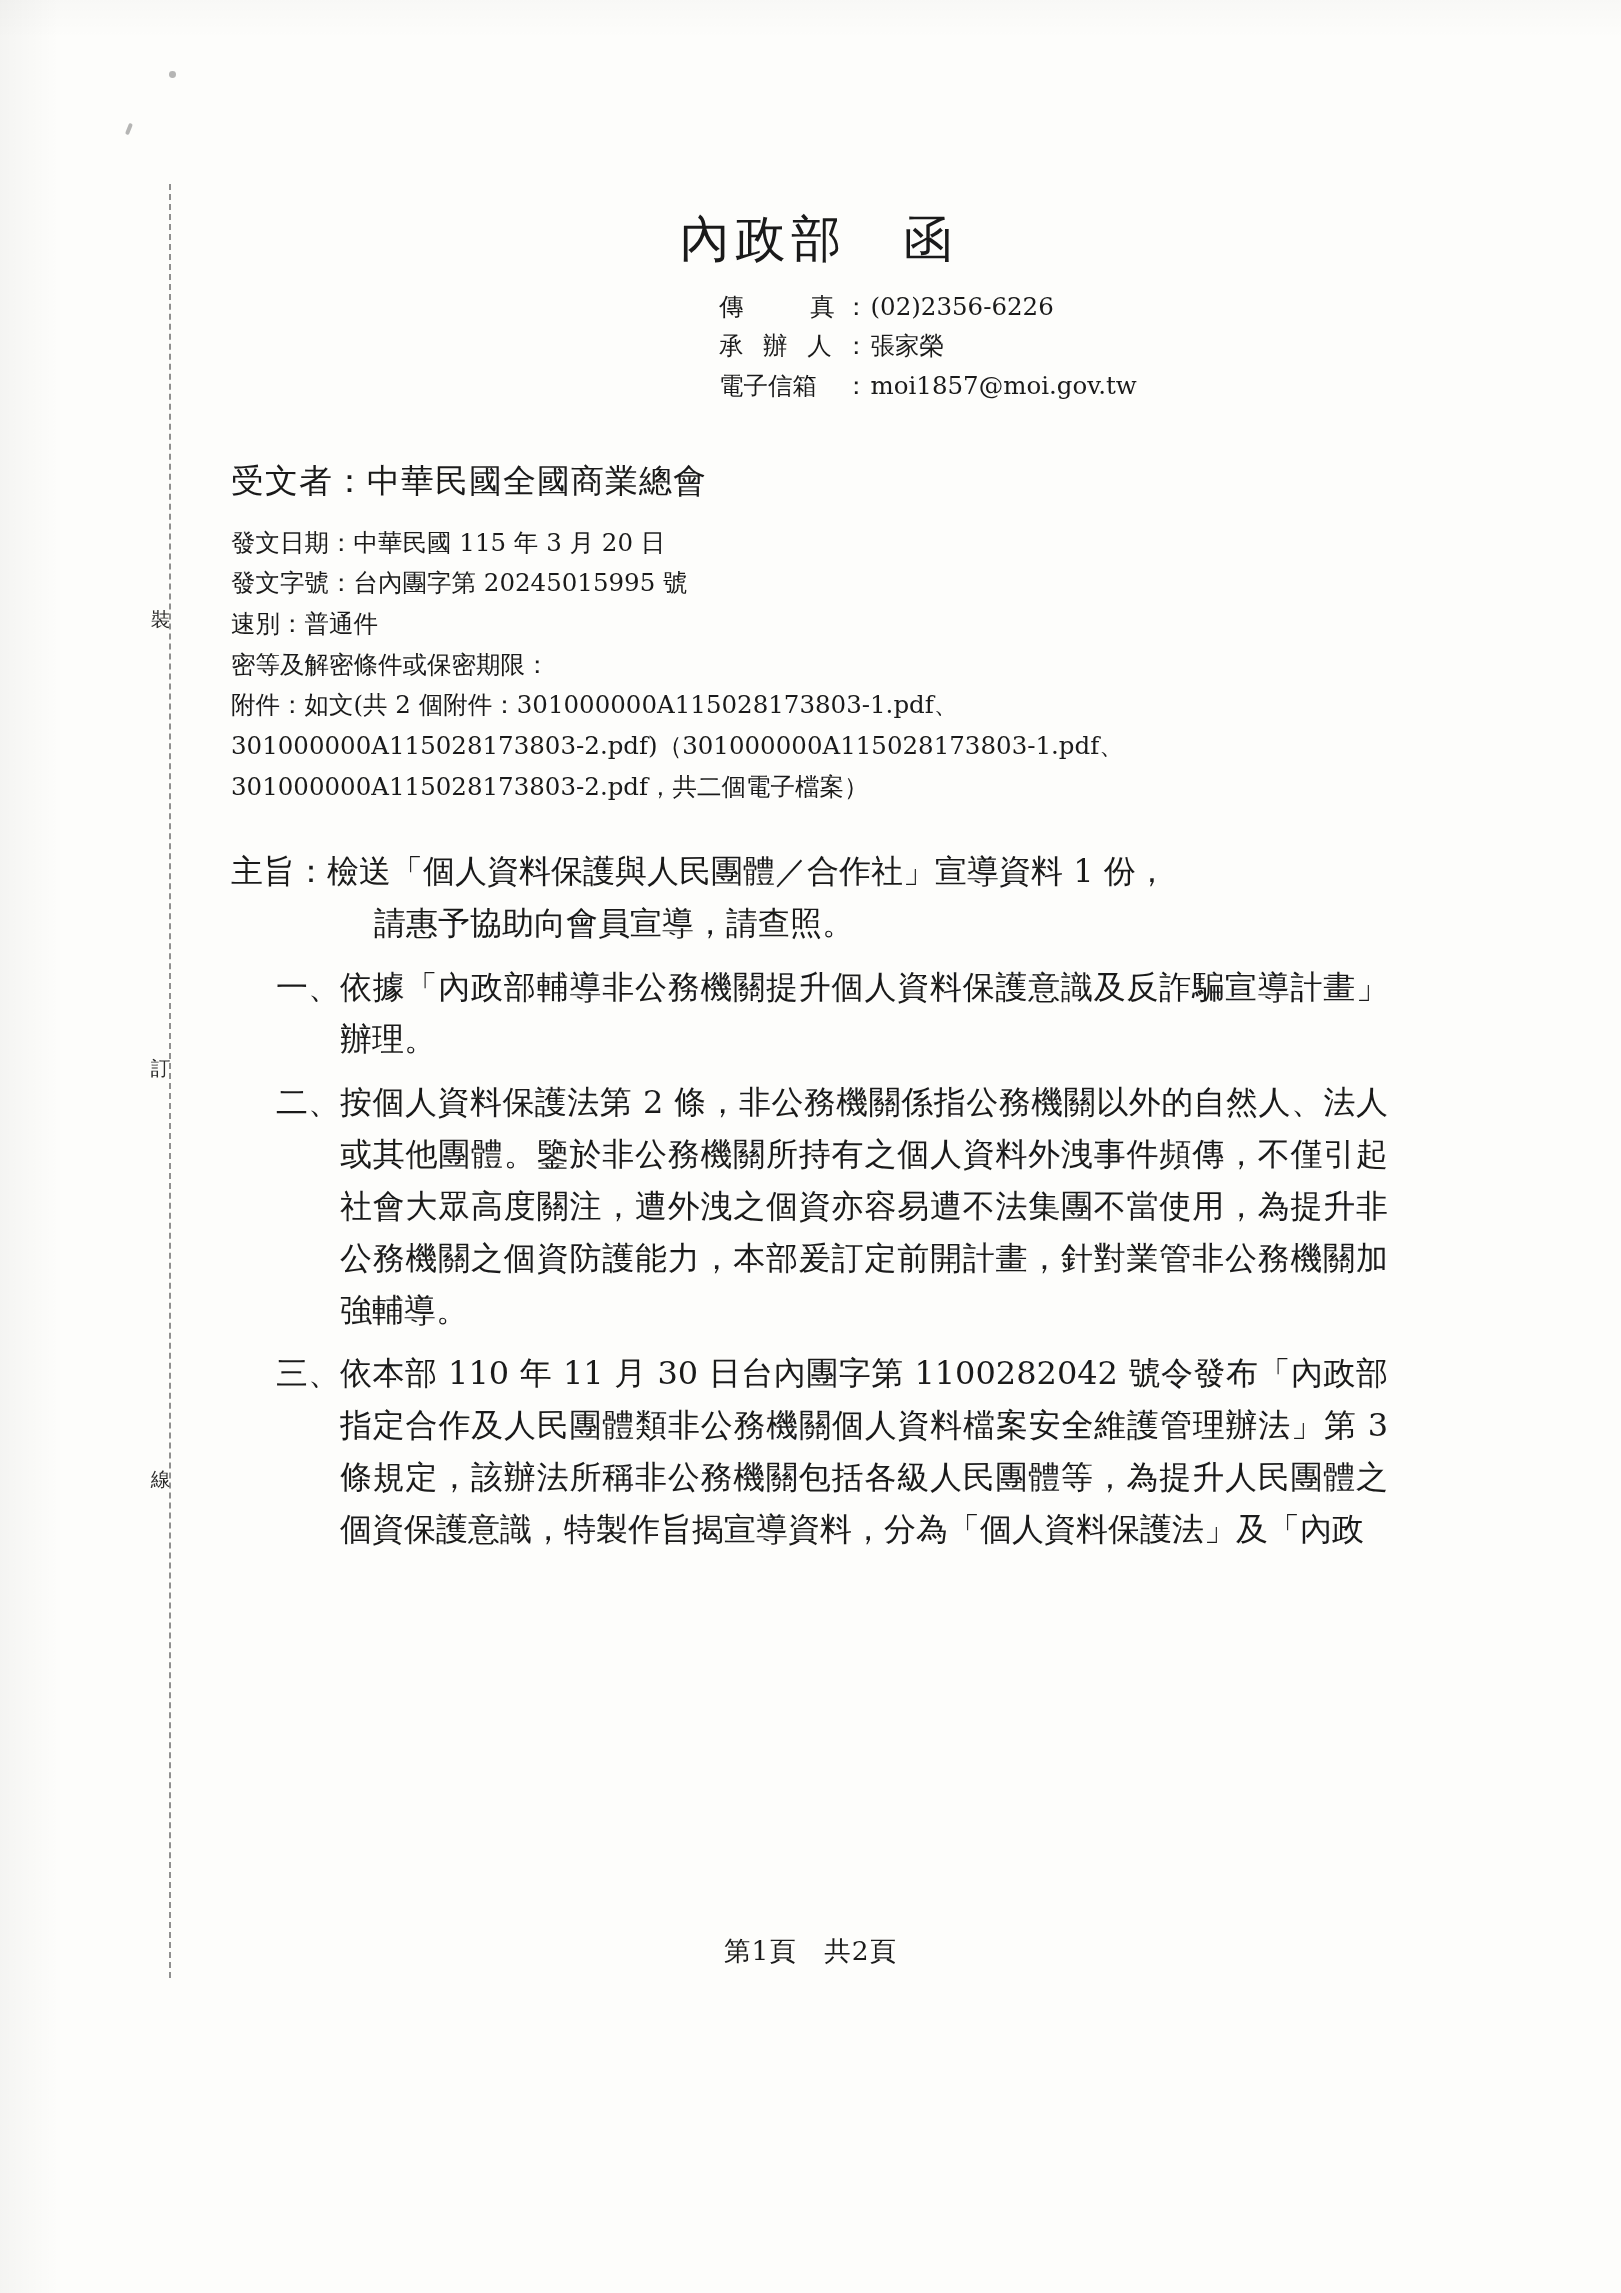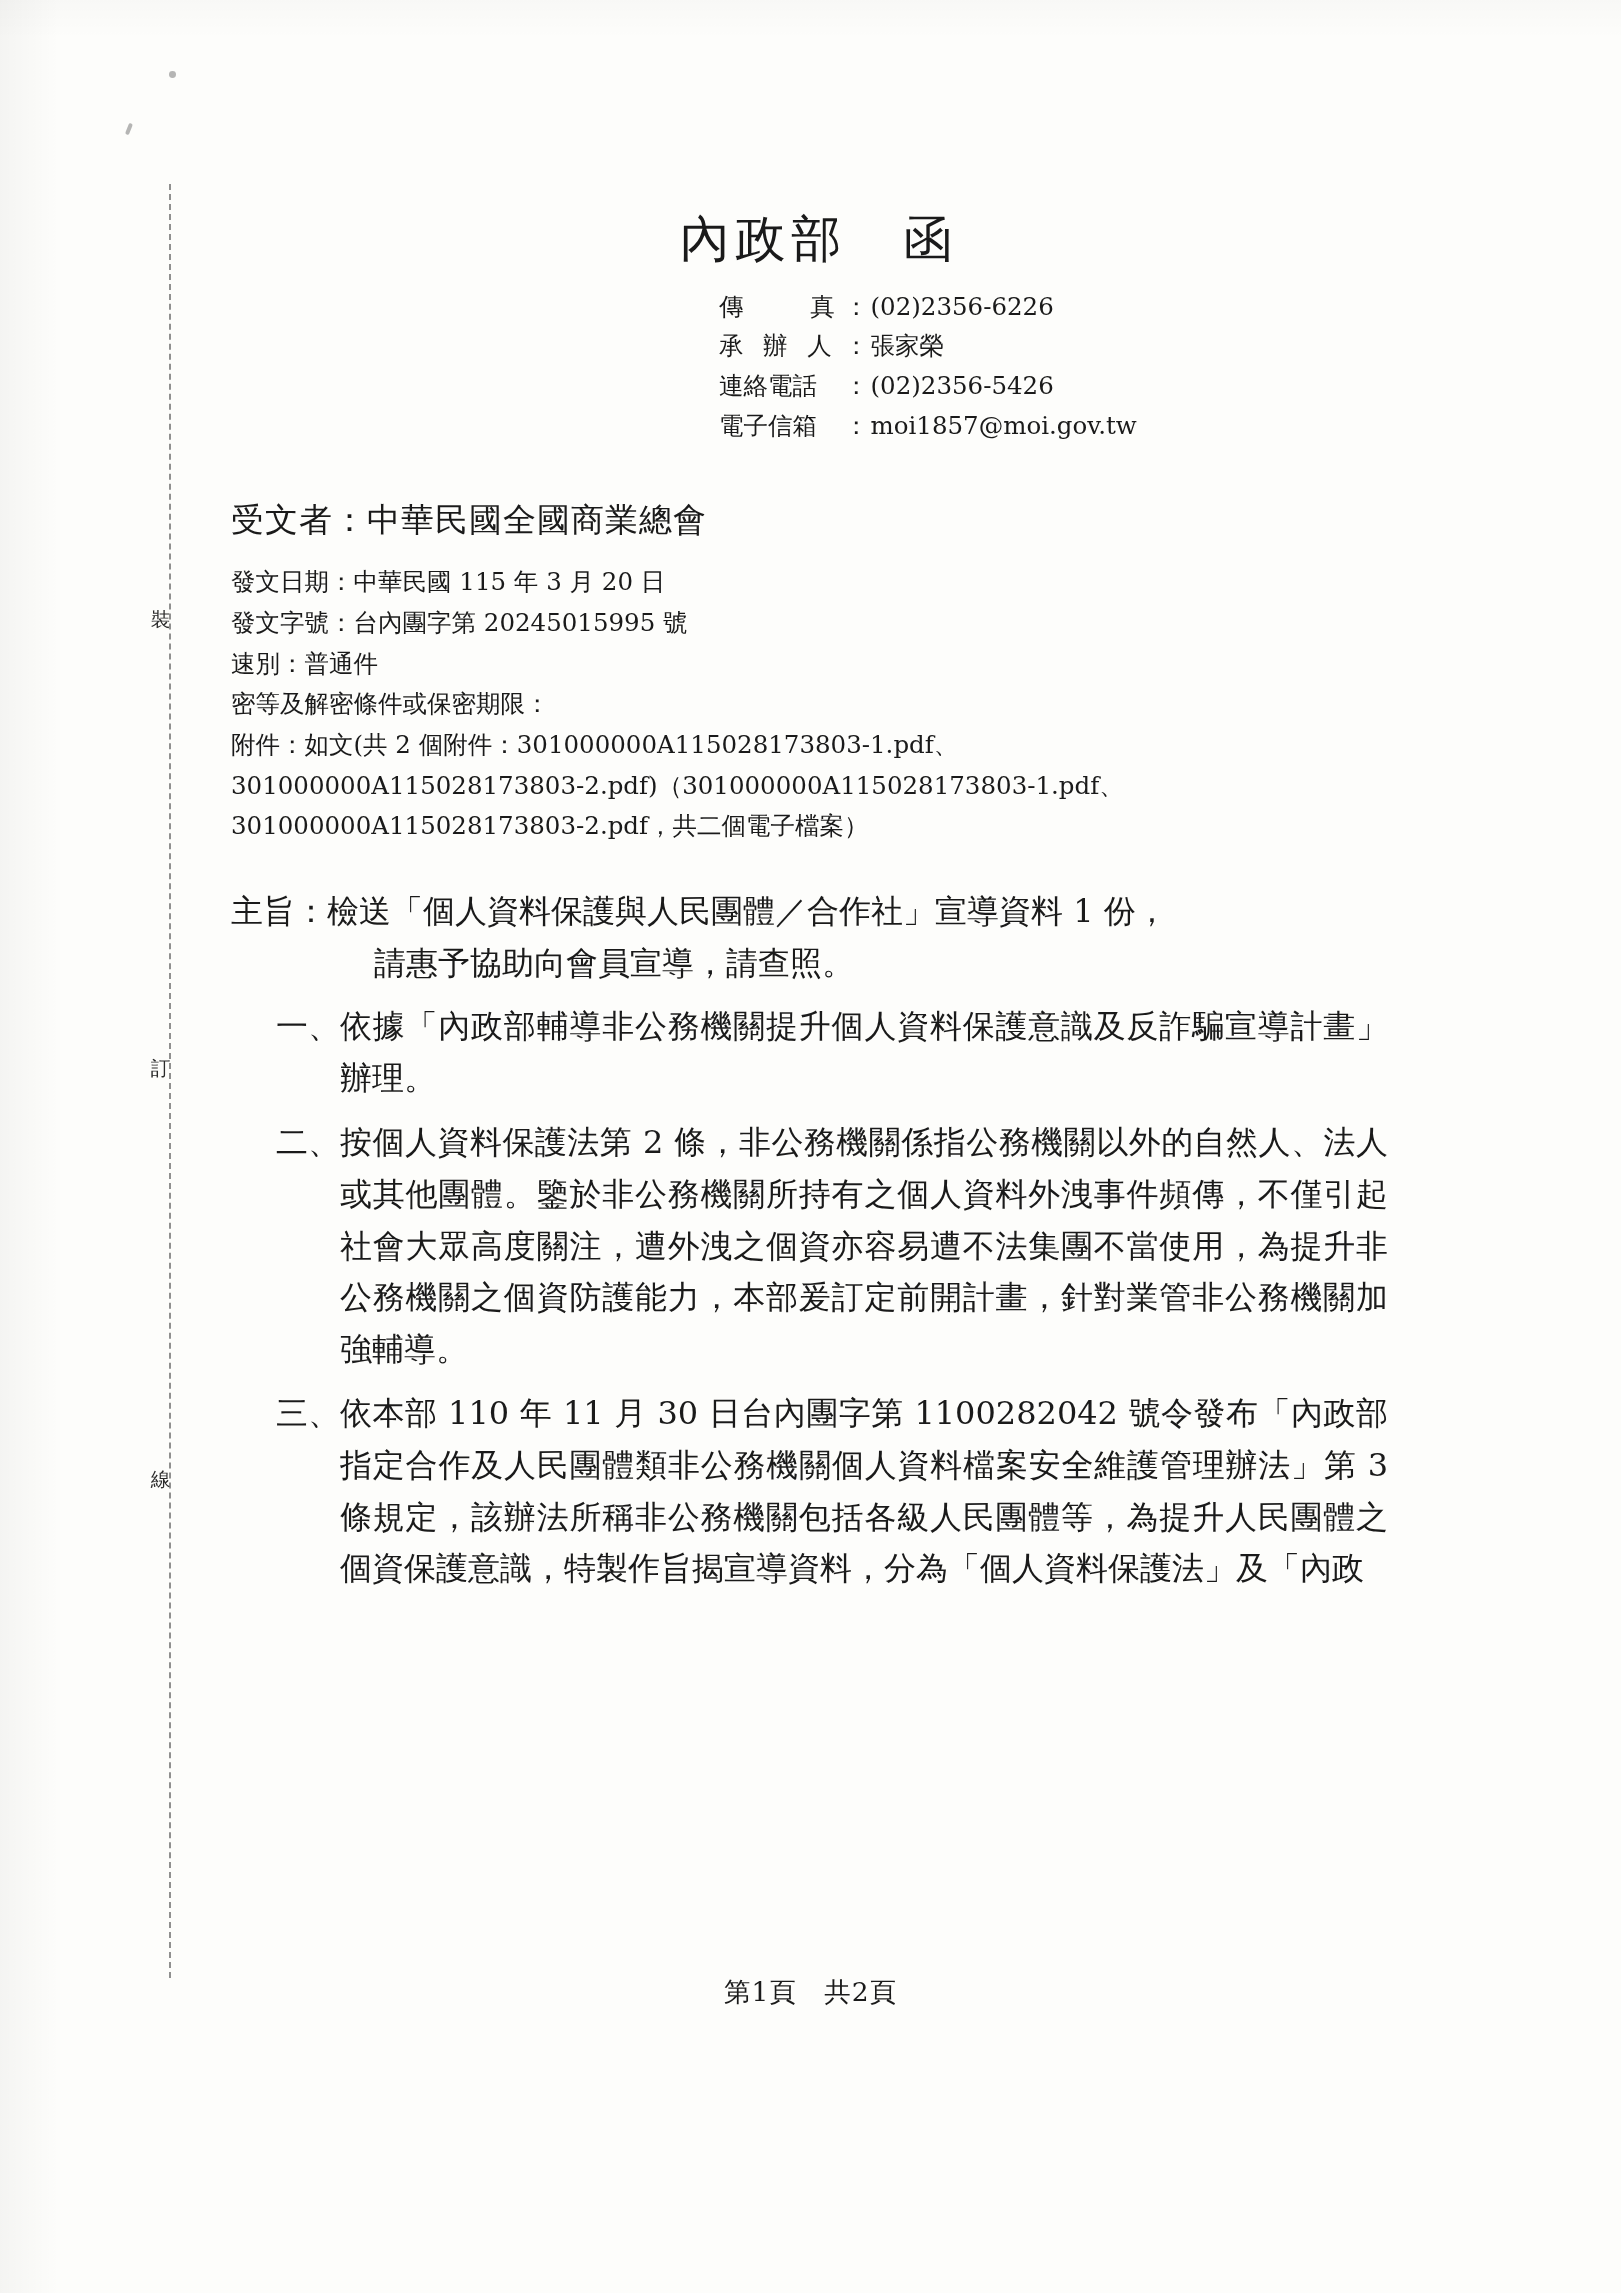--- a/index.html
+++ b/index.html
@@ -159,21 +159,21 @@
   .item .text {
     flex: 1 1 auto;
     text-align: justify;
     text-justify: inter-ideograph;
   }
 
   .footer {
     position: absolute;
     left: 0;
     right: 0;
-    top: 1974px;
+    top: 1933px;
     text-align: center;
     font-size: 26.5px;
     letter-spacing: 1px;
   }
 </style>
 </head>
 <body>
 
 <div class="page">
 
@@ -197,23 +197,20 @@
   <div class="content">
 
     <h1 class="doc-title">內政部　函</h1>
 
     <div class="meta-block">
       <div class="meta-row">
         <span class="meta-key">傳　　真</span><span class="meta-sep">：</span><span>(02)2356-6226</span>
       </div>
       <div class="meta-row">
         <span class="meta-key">承 辦 人</span><span class="meta-sep">：</span><span>張家榮</span>
-      </div>
-      <div class="meta-row">
-        <span class="meta-key wide">連絡電話</span><span class="meta-sep">：</span><span>(02)2356-5426</span>
       </div>
       <div class="meta-row">
         <span class="meta-key wide">電子信箱</span><span class="meta-sep">：</span><span>moi1857@moi.gov.tw</span>
       </div>
     </div>
 
     <div class="recipient">受文者：中華民國全國商業總會</div>
 
     <div class="header-fields">
       <div>發文日期：中華民國 115 年 3 月 20 日</div>

